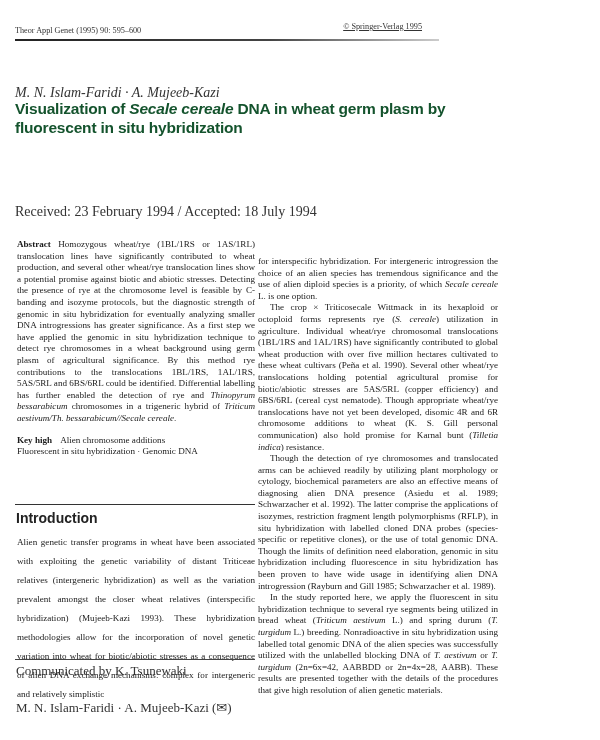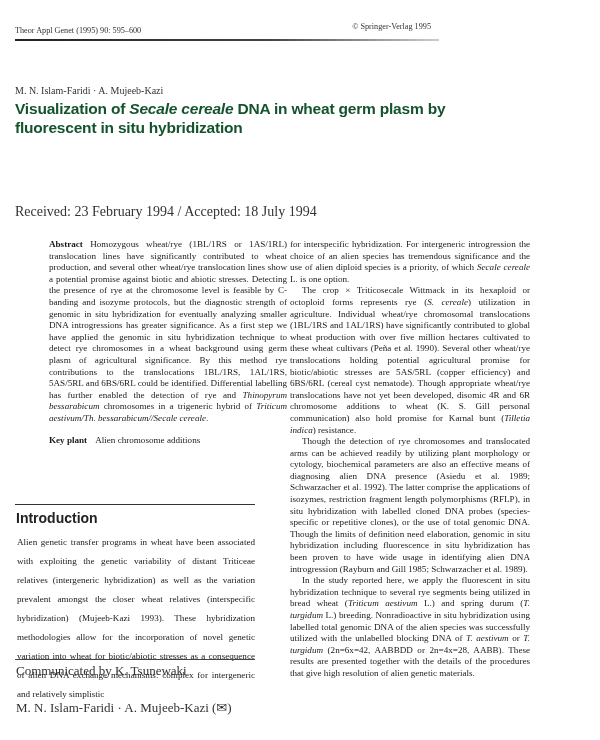--- a/index.html
+++ b/index.html
@@ -1,29 +1,29 @@
 <!DOCTYPE html>
 <html><head>
 <meta charset="utf-8">
 <style>
   html, body { margin: 0; padding: 0; background: #ffffff; }
   body { width: 600px; height: 740px; position: relative; overflow: hidden; color: #1a1a1a;
          font-family: "Liberation Serif", serif; }
   .runhead { position: absolute; top: 22px; left: 15px; right: 162px; font-size: 8.2px; color: #333; }
   .runhead .left { position: absolute; left: 0; top: 4px; }
-  .runhead .right { position: absolute; right: 7px; top: 0; }
+  .runhead .right { position: absolute; right: 16px; top: 0; text-decoration: underline; }
   .rule-top { position: absolute; top: 39px; left: 15px; width: 424px; height: 2px;
               background: linear-gradient(to right, #222 0%, #444 60%, #999 85%, #ccc 100%); }
-  .authors { position: absolute; top: 85px; left: 15px; font-size: 10px; color: #333; }
+  .authors { position: absolute; top: 85px; left: 15px; font-size: 14px; color: #333; font-style: italic; }
   .title { position: absolute; top: 99px; left: 15px; width: 440px; font-family: "Liberation Sans", sans-serif;
            font-weight: bold; font-size: 15.5px; line-height: 19px; color: #14532d; letter-spacing: -0.2px; }
   .received { position: absolute; top: 204px; left: 15px; font-size: 14px; color: #333; }
-  .col { position: absolute; font-size: 9.1px; line-height: 11.6px; text-align: justify; margin-left: 32px; }
+  .col { position: absolute; font-size: 9.1px; line-height: 11.6px; text-align: justify; }
   .col-left { left: 17px; top: 239px; width: 238px; }
-  .col-right { left: 258px; top: 239px; width: 240px; }
+  .col-right { left: 258px; top: 256px; width: 240px; }
   .col p { margin: 0; }
   .indent { text-indent: 12px; }
   .abs-label { font-weight: bold; }
   .kw { margin-top: 10px; line-height: 11.3px; }
   .kw .label { font-weight: bold; margin-right: 8px; }
   .rule-mid { position: absolute; top: 504px; left: 15px; width: 240px; height: 1px; background: #333; }
   .intro-head { position: absolute; top: 510px; left: 16px; font-family: "Liberation Sans", sans-serif;
                 font-size: 14px; font-weight: bold; color: #222; }
   .intro-body { position: absolute; top: 533px; left: 17px; width: 238px; font-size: 9.1px; line-height: 19px;
                 text-align: justify; }
@@ -43,21 +43,22 @@
 <div class="rule-top"></div>
 
 <div class="authors">M. N. Islam-Faridi · A. Mujeeb-Kazi</div>
 <div class="title"><span>Visualization of </span><i>Secale cereale</i><span> DNA in wheat germ plasm by fluorescent in situ hybridization</span></div>
 
 <div class="received">Received: 23 February 1994 / Accepted: 18 July 1994</div>
 
 <div class="col col-left">
   <p><span class="abs-label">Abstract</span><span> Homozygous wheat/rye (1BL/1RS or 1AS/1RL) translocation lines have significantly contributed to wheat production, and several other wheat/rye translocation lines show a potential promise against biotic and abiotic stresses. Detecting the presence of rye at the chromosome level is feasible by C-banding and isozyme protocols, but the diagnostic strength of genomic in situ hybridization for eventually analyzing smaller DNA introgressions has greater significance. As a first step we have applied the genomic in situ hybridization technique to detect rye chromosomes in a wheat background using germ plasm of agricultural significance. By this method rye contributions to the translocations 1BL/1RS, 1AL/1RS, 5AS/5RL and 6BS/6RL could be identified. Differential labelling has further enabled the detection of rye and </span><i>Thinopyrum bessarabicum</i><span> chromosomes in a trigeneric hybrid of </span><i>Triticum aestivum/Th. bessarabicum//Secale cereale</i><span>.</span></p>
   <div class="kw">
-    <div><span class="label">Key plant</span><span>Alien chromosome additions</span></div>
+    <div><span class="label">Key high</span><span>Alien chromosome additions</span></div>
+    <div>Fluorescent in situ hybridization · Genomic DNA</div>
   </div>
 </div>
 
 <div class="rule-mid"></div>
 <div class="intro-head">Introduction</div>
 <div class="intro-body">Alien genetic transfer programs in wheat have been associated with exploiting the genetic variability of distant Triticeae relatives (intergeneric hybridization) as well as the variation prevalent amongst the closer wheat relatives (interspecific hybridization) (Mujeeb-Kazi 1993). These hybridization methodologies allow for the incorporation of novel genetic variation into wheat for biotic/abiotic stresses as a consequence of alien DNA exchange mechanisms: complex for intergeneric and relatively simplistic</div>
 
 <div class="rule-foot"></div>
 <div class="foot foot-comm">Communicated by K. Tsunewaki</div>
 <div class="foot foot-addr">

